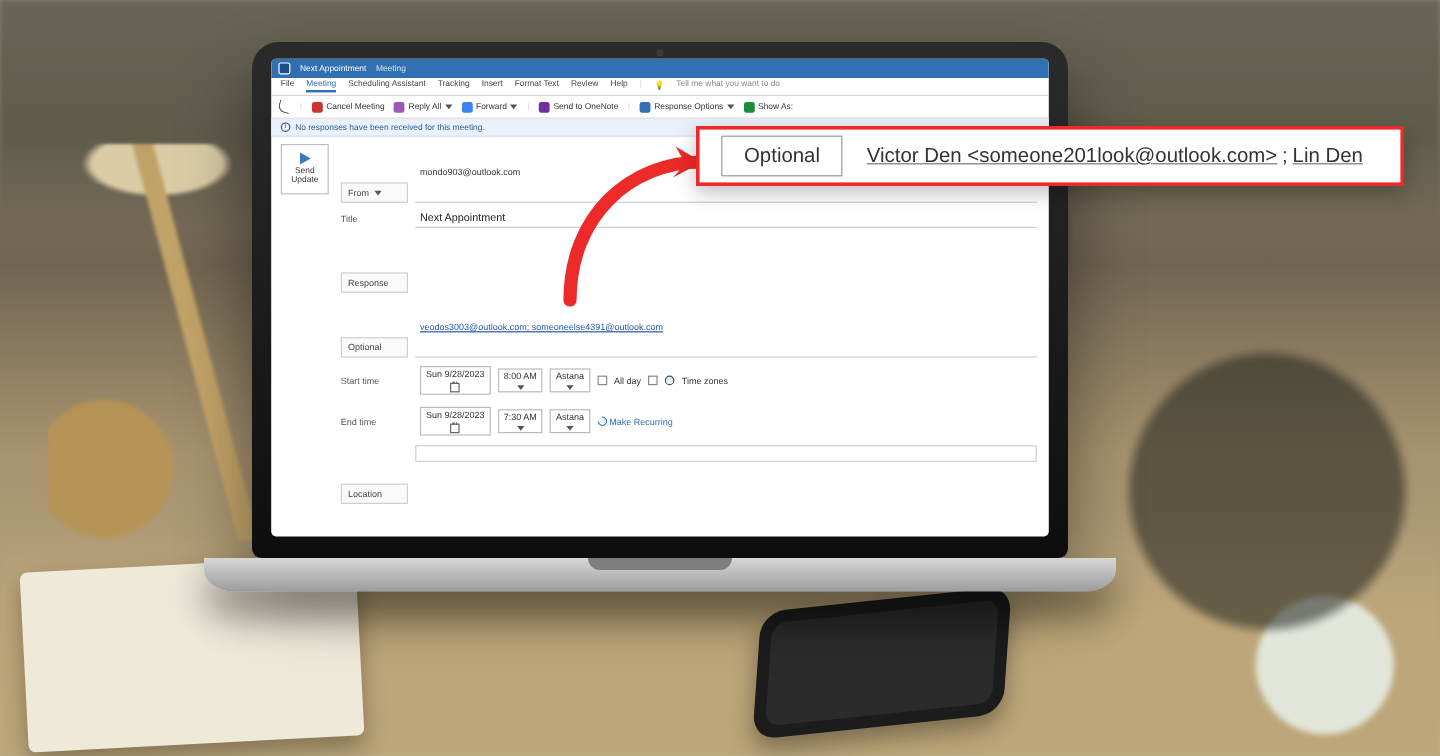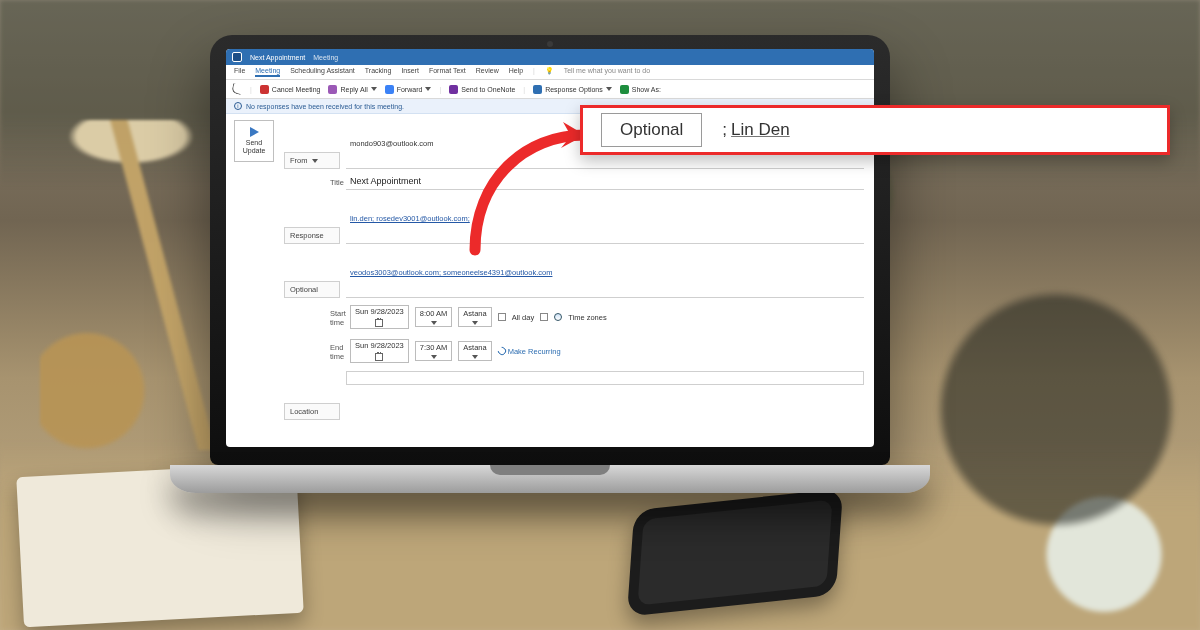--- a/index.html
+++ b/index.html
@@ -132,21 +132,21 @@
     grid-row: 1 / span 2; grid-column:1;
     border:1px solid #bfbfbf; width:40px; height:42px;
     display:flex; flex-direction:column; align-items:center; justify-content:center;
     gap:2px; font-size:7px; color:#333;
   }
   .send .tri{width:0;height:0;border-left:9px solid #3a78c2;border-top:5px solid transparent;border-bottom:5px solid transparent;}
   .lblcell{
     border:1px solid #cfcfcf; padding:3px 5px; color:#444; background:#fafafa;
     display:flex;align-items:center;margin-top:32px;
   }
-  .lbltext{ color:#555; display:flex; align-items:center;margin-left:46px;}
+  .lbltext{ color:#555; display:flex; align-items:center;}
   .valcell{
     border-bottom:1px solid #cfcfcf; padding:2px 4px 3px; color:#333;
     display:flex; align-items:center; gap:6px; min-height:14px;
   }
   .valcell.nobord{border:none;}
   .link{ color:#2458a6; text-decoration:underline;}
   .title-input{ font-size:9px; font-weight:400; color:#222;}
   .dt-row{ display:flex; align-items:center; gap:6px;}
   .dt-box{border:1px solid #bcbcbc;padding:1px 4px;display:flex;align-items:center;gap:3px;background:#fff;flex-direction:column;}
   .dd{width:0;height:0;border-left:3px solid transparent;border-right:3px solid transparent;border-top:4px solid #555;}
@@ -272,23 +272,20 @@
 
         <div class="lbltext rowlab">Title</div>
         <div class="valcell rowval title-input">
             <span>Next Appointment</span>
           </div>
 
         <div style="grid-column:1"></div>
         <div class="lblcell rowlab">
             <span>Response</span>
           </div>
-        <div class="valcell rowval">
-            <span class="link">lin.den; rosedev3001@outlook.com;</span>
-          </div>
 
         <div style="grid-column:1"></div>
         <div class="lblcell rowlab">
             <span>Optional</span>
           </div>
         <div class="valcell rowval">
             <span class="link">veodos3003@outlook.com; someoneelse4391@outlook.com</span>
           </div>
 
         <div style="grid-column:1"></div>
@@ -349,16 +346,17 @@
 <div class="arrow">
   <svg viewBox="0 0 160 140">
     <path d="M20,130 C 20,60 70,15 130,15" stroke="#ec2a2a" stroke-width="11" fill="none" stroke-linecap="round"></path>
     <path d="M130,15 L108,2 L116,16 L106,28 Z" fill="#ec2a2a"></path>
   </svg>
 </div>
 
 <div class="callout">
   <div class="opt-btn"><span>Optional</span></div>
   <div class="recips">
+    <span class="u">Victor Den &lt;someone201look@outlook.com&gt;</span>
       <span>; </span>
       <span class="u">Lin Den</span>
   </div>
 </div>
 
 </body></html>

